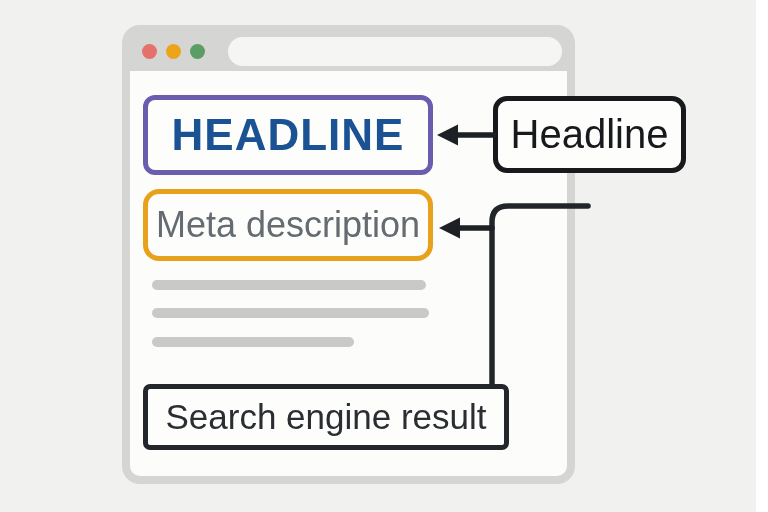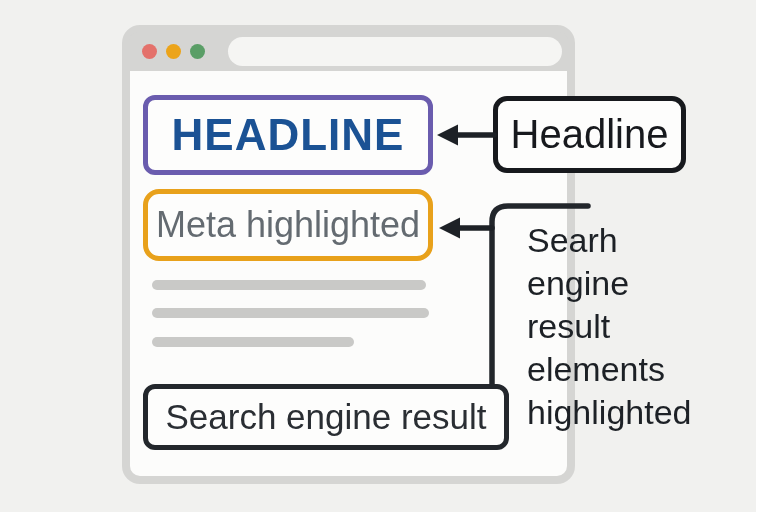--- a/index.html
+++ b/index.html
@@ -35,21 +35,21 @@
   
   .hl-box{
     position:absolute;box-sizing:border-box;
     background:#fdfdfc;
     display:flex;align-items:center;justify-content:center;
   }
   .headline-box{left:143px;top:95px;width:290px;height:80px;border:5px solid #6a5cae;border-radius:12px;}
   .headline-box span{font-size:44px;font-weight:700;letter-spacing:1px;color:#1b5294;}
   .meta-box{left:143px;top:189px;width:290px;height:72px;border:5px solid #e8a11b;border-radius:16px;}
   .meta-box span{font-size:36px;color:#646b71;}
-  .result-box{left:143px;top:384px;width:366px;height:66px;border:5px solid #23272c;border-radius:12px;align-items:center;}
+  .result-box{left:143px;top:384px;width:366px;height:66px;border:5px solid #23272c;border-radius:7px;align-items:center;}
   .result-box span{font-size:35px;color:#2a2e33;}
   
   .gline{position:absolute;height:10px;border-radius:6px;background:#c9c9c7;left:152px;}
   .g1{top:280px;}
   .g2{top:308px;}
   .g3{top:337px;}
   
   .label-box{left:493px;top:96px;width:193px;height:77px;border:5px solid #17191d;border-radius:14px;}
   .label-box span{font-size:40px;color:#17191d;}
   .caption{
@@ -71,40 +71,35 @@
       <span class="dot" style="background-color: rgb(90, 158, 102);"></span>
       <div class="addressbar"></div>
     </div>
   </div>
 
   <div class="hl-box headline-box" style="border-color: rgb(106, 92, 174);">
     <span style="color: rgb(27, 82, 148);">HEADLINE</span>
   </div>
 
   <div class="hl-box meta-box" style="border-color: rgb(232, 161, 27);">
-    <span style="color: rgb(100, 107, 113);">Meta highlighted</span>
+    <span style="color: rgb(100, 107, 113);">Meta description</span>
   </div>
 
   <div class="gline g1" style="width: 274px;"></div>
   <div class="gline g2" style="width: 277px;"></div>
   <div class="gline g3" style="width: 202px;"></div>
 
   <div class="hl-box result-box" style="border-color: rgb(35, 39, 44);">
     <span style="color: rgb(42, 46, 51);">Search engine result</span>
   </div>
 
   <div class="hl-box label-box">
     <span>Headline</span>
   </div>
 
-  <div class="caption" style="color: rgb(29, 33, 38);">Searh
-engine
-result
-elements
-highlighted</div>
 
   <svg class="arrows" width="768" height="512" viewBox="0 0 768 512">
 
     <g>
       <path d="M 494 135 L 452 135" stroke="#1d2126" stroke-width="5.5" stroke-linecap="round" fill="none"></path>
       <polygon points="437,135 458,124.5 458,145.5" fill="#1d2126"></polygon>
     </g>
 
     <g>
       <path d="M 588 206 L 508 206 Q 492 206 492 222 L 492 384" stroke="#22262b" stroke-width="5.5" fill="none" stroke-linecap="round" stroke-linejoin="round"></path>

